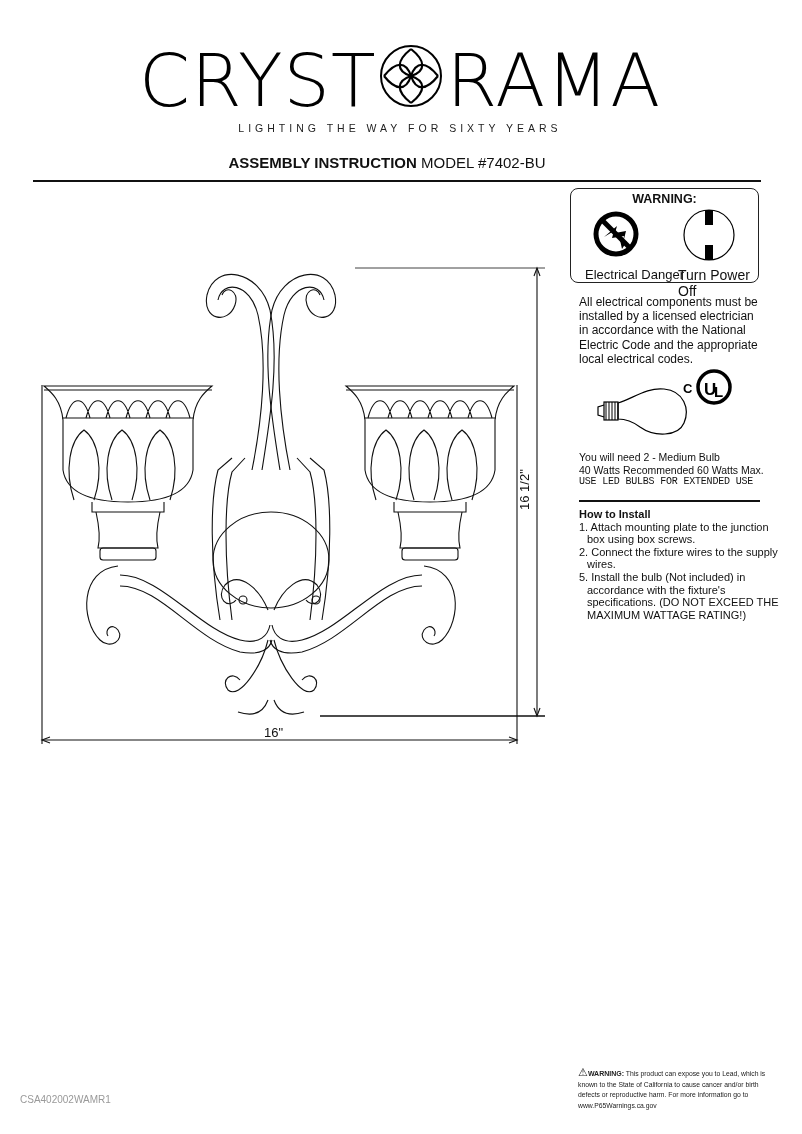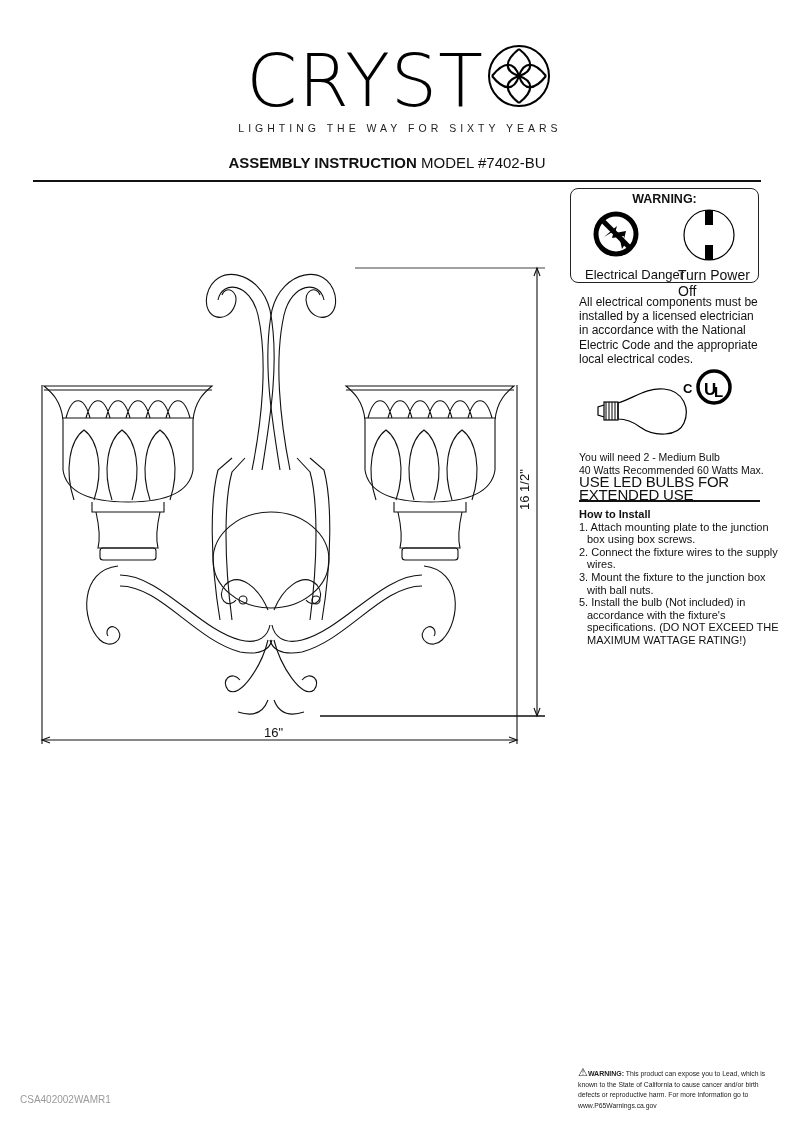--- a/index.html
+++ b/index.html
@@ -10,21 +10,21 @@
   .tagline{left:150px;top:122px;width:500px;text-align:center;font-size:10.5px;letter-spacing:4px;color:#222;}
   .title{left:0;top:154px;width:774px;text-align:center;font-size:15px;}
   .title b{font-weight:bold;}
   .rule{left:33px;top:180px;width:728px;height:2px;background:#111;}
   .warnbox{left:570px;top:188px;width:189px;height:95px;border:1.5px solid #222;border-radius:8px;box-sizing:border-box;}
   .warnbox .wt{position:absolute;left:0;top:3px;width:100%;text-align:center;font-weight:bold;font-size:12.5px;}
   .warnbox .l1{position:absolute;left:14px;top:78px;font-size:13px;}
   .warnbox .l2{position:absolute;left:107px;top:78px;font-size:14px;}
   .para{left:579px;top:295px;width:190px;font-size:12px;line-height:14.2px;}
   .bulbtxt{left:579px;top:451px;width:200px;font-size:10.5px;line-height:12.5px;}
-  .bulbtxt .led{font-size:15px;letter-spacing:-0.2px;}
+  .bulbtxt .led{font-size:10px;letter-spacing:-0.2px;font-family:Liberation Mono, monospace;}
   .rule2{left:579px;top:500px;width:181px;height:1.5px;background:#111;}
   .howto{left:579px;top:508px;width:200px;font-size:11px;line-height:12.6px;}
   .howto .h{font-weight:bold;}
   .howto .step{padding-left:8px;text-indent:-8px;}
   .p65{left:578px;top:1067px;width:200px;font-size:6.8px;line-height:10.5px;color:#222;}
   .p65 b{font-size:7px;}
   .code{left:20px;top:1094px;font-size:10px;color:#999;}
   .dim16{left:264px;top:725px;font-size:13px;}
   .dimv{left:519px;top:470px;font-size:13px;transform:rotate(-90deg);transform-origin:left top;white-space:nowrap;}
 </style>
@@ -37,20 +37,21 @@
     <svg viewBox="0 0 66 66" width="66" height="66">
       <circle cx="33" cy="33" r="30" fill="none" stroke="#000" stroke-width="2"></circle>
       <g fill="none" stroke="#000" stroke-width="2.2">
         <path d="M33 6 C18 18 18 28 33 33 C48 28 48 18 33 6"></path>
         <path d="M33 60 C18 48 18 38 33 33 C48 38 48 48 33 60"></path>
         <path d="M6 33 C18 18 28 18 33 33 C28 48 18 48 6 33"></path>
         <path d="M60 33 C48 18 38 18 33 33 C38 48 48 48 60 33"></path>
       </g>
     </svg>
   </span>
+  <span>RAMA</span>
 </div>
 <div class="abs tagline">LIGHTING THE WAY FOR SIXTY YEARS</div>
 
 <div class="abs title">
   <b>ASSEMBLY INSTRUCTION</b>
   <span>MODEL #7402-BU</span>
 </div>
 <div class="abs rule"></div>
 
 <div class="abs warnbox">
@@ -98,21 +99,20 @@
   <div>You will need 2 - Medium Bulb</div>
   <div>40 Watts Recommended 60 Watts Max.</div>
   <div class="led">USE LED BULBS FOR EXTENDED USE</div>
 </div>
 <div class="abs rule2"></div>
 
 <div class="abs howto">
   <div class="h">How to Install</div>
   <div class="step">1. Attach mounting plate to the junction box using box screws.</div>
   <div class="step">2. Connect the fixture wires to the supply wires.</div>
-  <div class="step">3. Mount the fixture to the junction box with ball nuts.</div>
   <div class="step">5. Install the bulb (Not included) in accordance with the fixture's specifications. (DO NOT EXCEED THE MAXIMUM WATTAGE RATING!)</div>
 </div>
 
 <svg class="abs" style="left:0;top:250px" width="560" height="500" viewBox="0 250 560 500">
   <g fill="none" stroke="#111" stroke-width="1.1">
 
     <line x1="355" y1="268" x2="545" y2="268" stroke-width="0.8"></line>
     <line x1="537" y1="268" x2="537" y2="716"></line>
     <path d="M534 276 L537 268 L540 276"></path>
     <path d="M534 708 L537 716 L540 708"></path>

